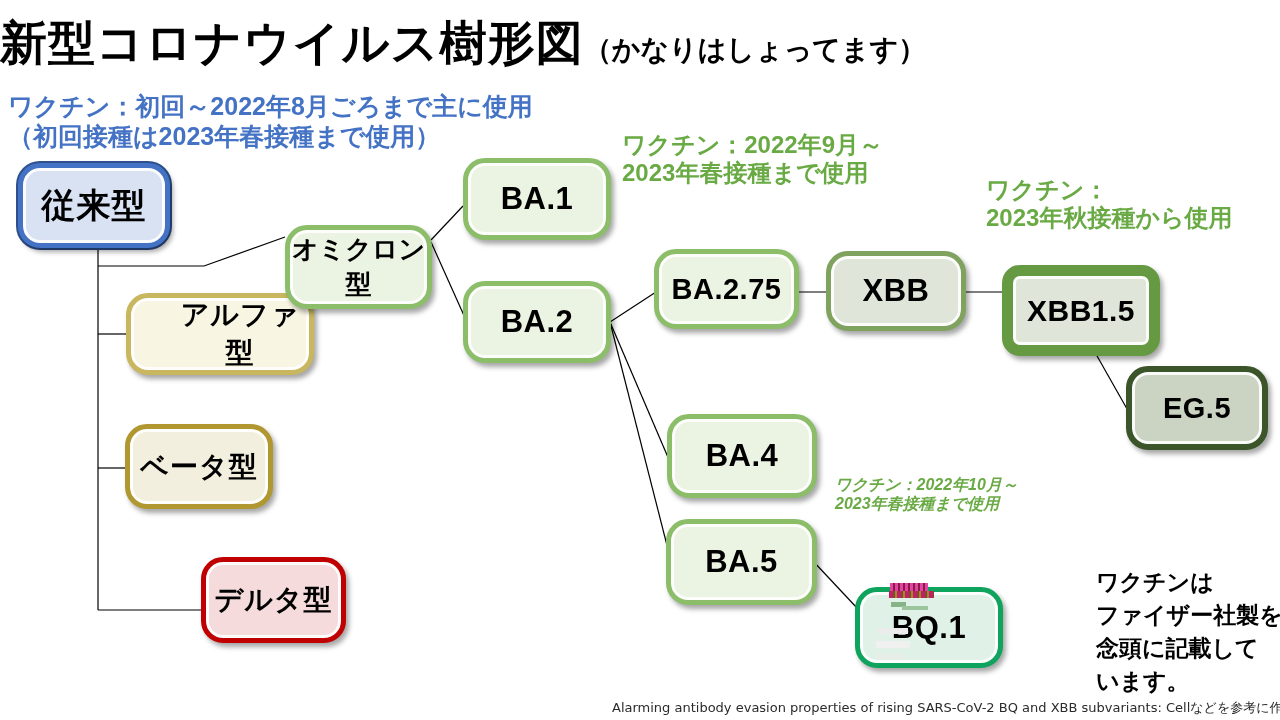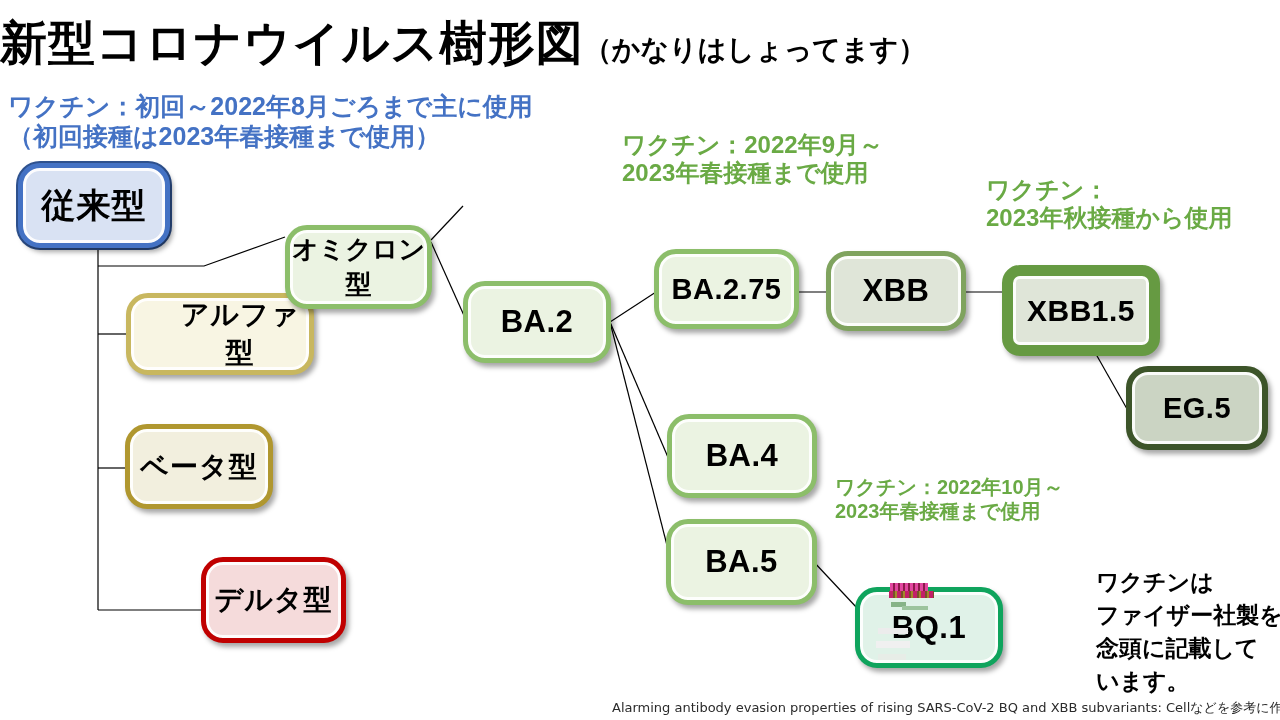--- a/index.html
+++ b/index.html
@@ -48,21 +48,21 @@
       border-color:var(--omicron_border);background:var(--omicron_fill);}
   #node-ba5{left:666px;top:519px;width:141px;height:76px;
       border-color:var(--omicron_border);background:var(--omicron_fill);}
   #node-bq1{left:855px;top:587px;width:138px;height:71px;
       border-color:var(--bq1_border);background:var(--bq1_fill);}
   
   .note{position:absolute;font-weight:bold;white-space:nowrap;line-height:1.18;}
   #note-initial{left:8px;top:92px;font-size:25px;color:var(--annotation_blue);}
   #note-ba1{left:622px;top:131px;font-size:24px;color:var(--annotation_green);}
   #note-xbb15{left:986px;top:176px;font-size:24px;color:var(--annotation_green);}
-  #note-ba5{left:835px;top:476px;font-size:20px;color:var(--annotation_green);}
+  #note-ba5{left:835px;top:476px;font-size:16px;color:var(--annotation_green);font-style:italic;}
   #note-pfizer{left:1096px;top:566px;font-size:23px;color:#000;line-height:33px;}
   #citation{position:absolute;left:612px;top:699px;font-size:13px;color:#2b2b2b;
             font-family:"DejaVu Sans",sans-serif;white-space:nowrap;font-weight:normal;}
   
   .glitch{position:absolute;}
   #glitch1{left:890px;top:583px;width:38px;height:8px;
      background:repeating-linear-gradient(90deg,#e2459f 0 3px,#8b1a4a 3px 5px);}
   #glitch2{left:889px;top:591px;width:45px;height:7px;
      background:repeating-linear-gradient(90deg,#c21f68 0 4px,#7a4f2a 4px 6px,#a3882a 6px 8px);}
   #glitch3{left:891px;top:602px;width:15px;height:5px;background:#86b387;}
@@ -104,20 +104,23 @@
       <span>アルファ型</span>
     </div>
   <div class="node jp" id="node-beta">
       <span>ベータ型</span>
     </div>
   <div class="node jp" id="node-delta">
       <span>デルタ型</span>
     </div>
   <div class="node jp" id="node-omicron">
       <span>オミクロン型</span>
+    </div>
+  <div class="node latin" id="node-ba1">
+      <span>BA.1</span>
     </div>
   <div class="node latin" id="node-ba2">
       <span>BA.2</span>
     </div>
   <div class="node latin" id="node-ba275">
       <span>BA.2.75</span>
     </div>
   <div class="node latin" id="node-xbb">
       <span>XBB</span>
     </div>

